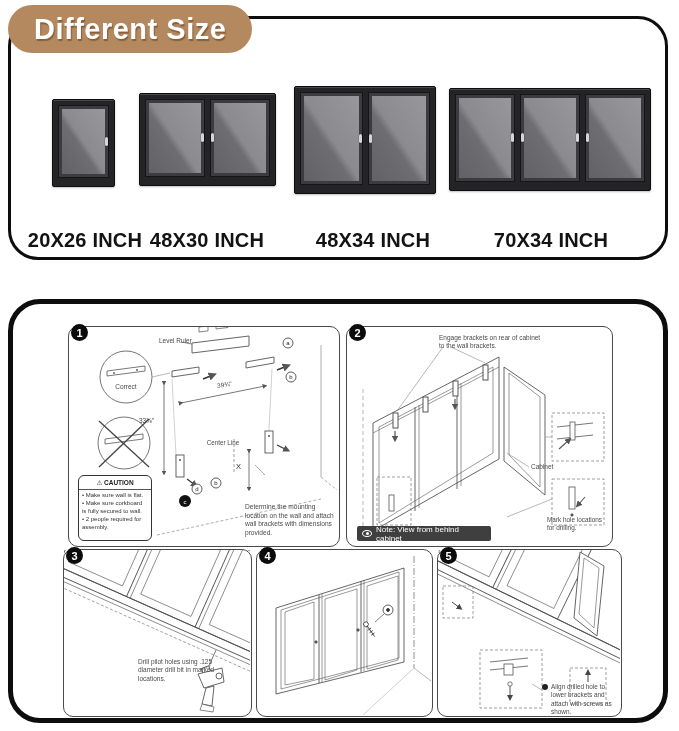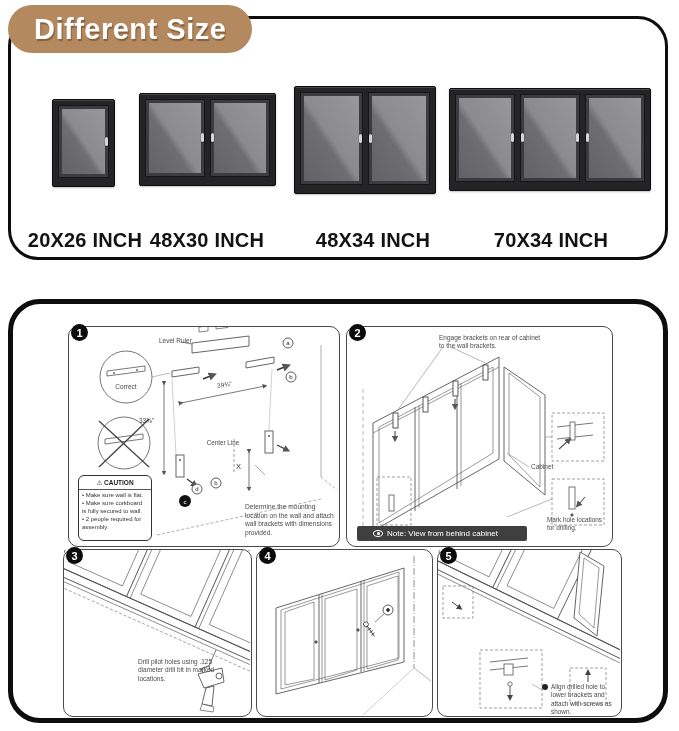--- a/index.html
+++ b/index.html
@@ -64,23 +64,23 @@
            border-radius:6px;background:#fff;overflow:hidden;}
   .caution-title{font-size:6.5px;font-weight:bold;color:#222;text-align:center;padding:3px 0 2px;
                  border-bottom:1px solid #555;}
   .caution ul{list-style:none;padding:2px 3px;}
   .caution li{font-size:6px;line-height:1.32;color:#333;}
   .caution li::before{content:"• ";}
 
   #d2-instr{left:92px;top:7px;width:104px;}
   #d2-cab{left:184px;top:136px;}
   #d2-mark{left:200px;top:189px;width:62px;font-size:6.4px;}
-  .viewnote{position:absolute;left:10px;top:199px;width:170px;height:15px;background:#3f3f3f;
+  .viewnote{position:absolute;left:10px;top:199px;width:134px;height:15px;background:#3f3f3f;
             border-radius:2px;color:#fff;font-size:8px;display:flex;align-items:center;gap:4px;
-            padding:0 16px;}
+            padding:0 5px;}
   .eye{width:10px;height:7px;border:1px solid #fff;border-radius:50%;position:relative;flex:0 0 auto;}
   .eye::after{content:"";position:absolute;left:2.5px;top:1px;width:3px;height:3px;background:#fff;border-radius:50%;}
 
   #d3-note{left:74px;top:108px;width:80px;}
   #d5-note{left:104px;top:133px;width:76px;font-size:6.4px;display:flex;gap:3px;}
   .dotmark{flex:0 0 auto;width:6px;height:6px;background:#222;border-radius:50%;margin-top:1px;}
 </style>
 </head>
 <body>
 

